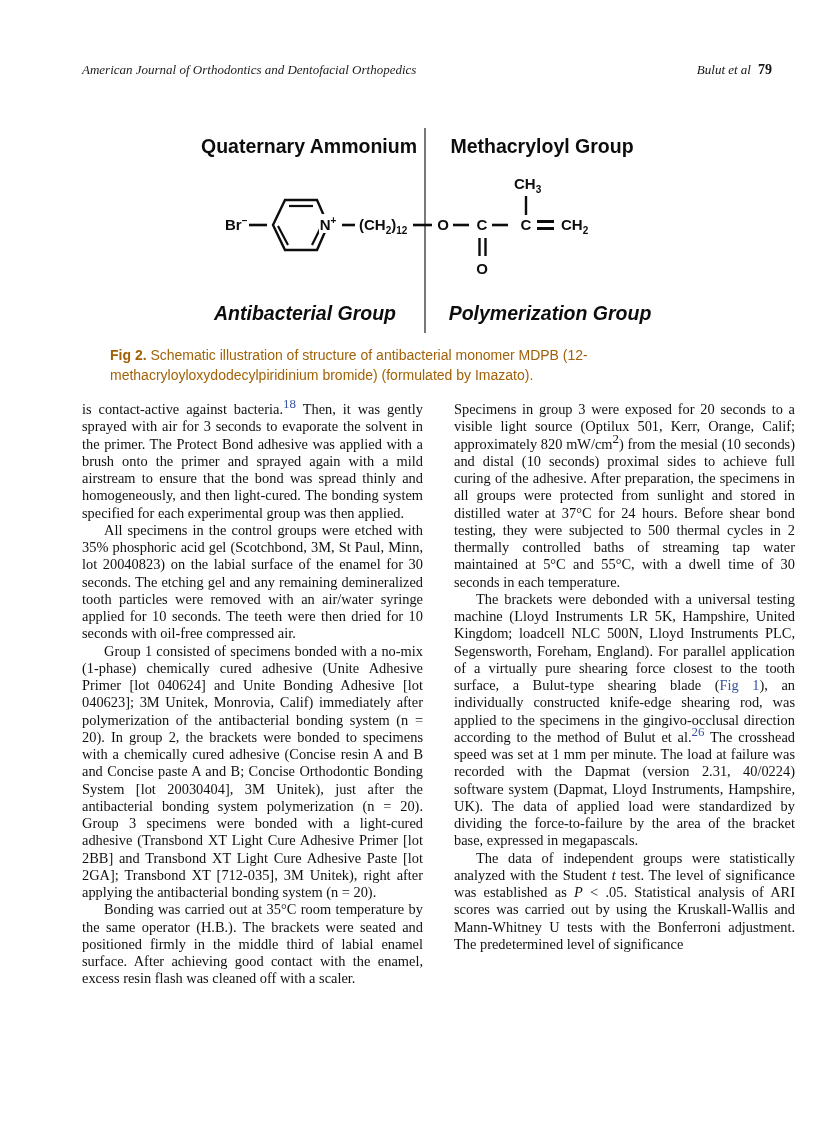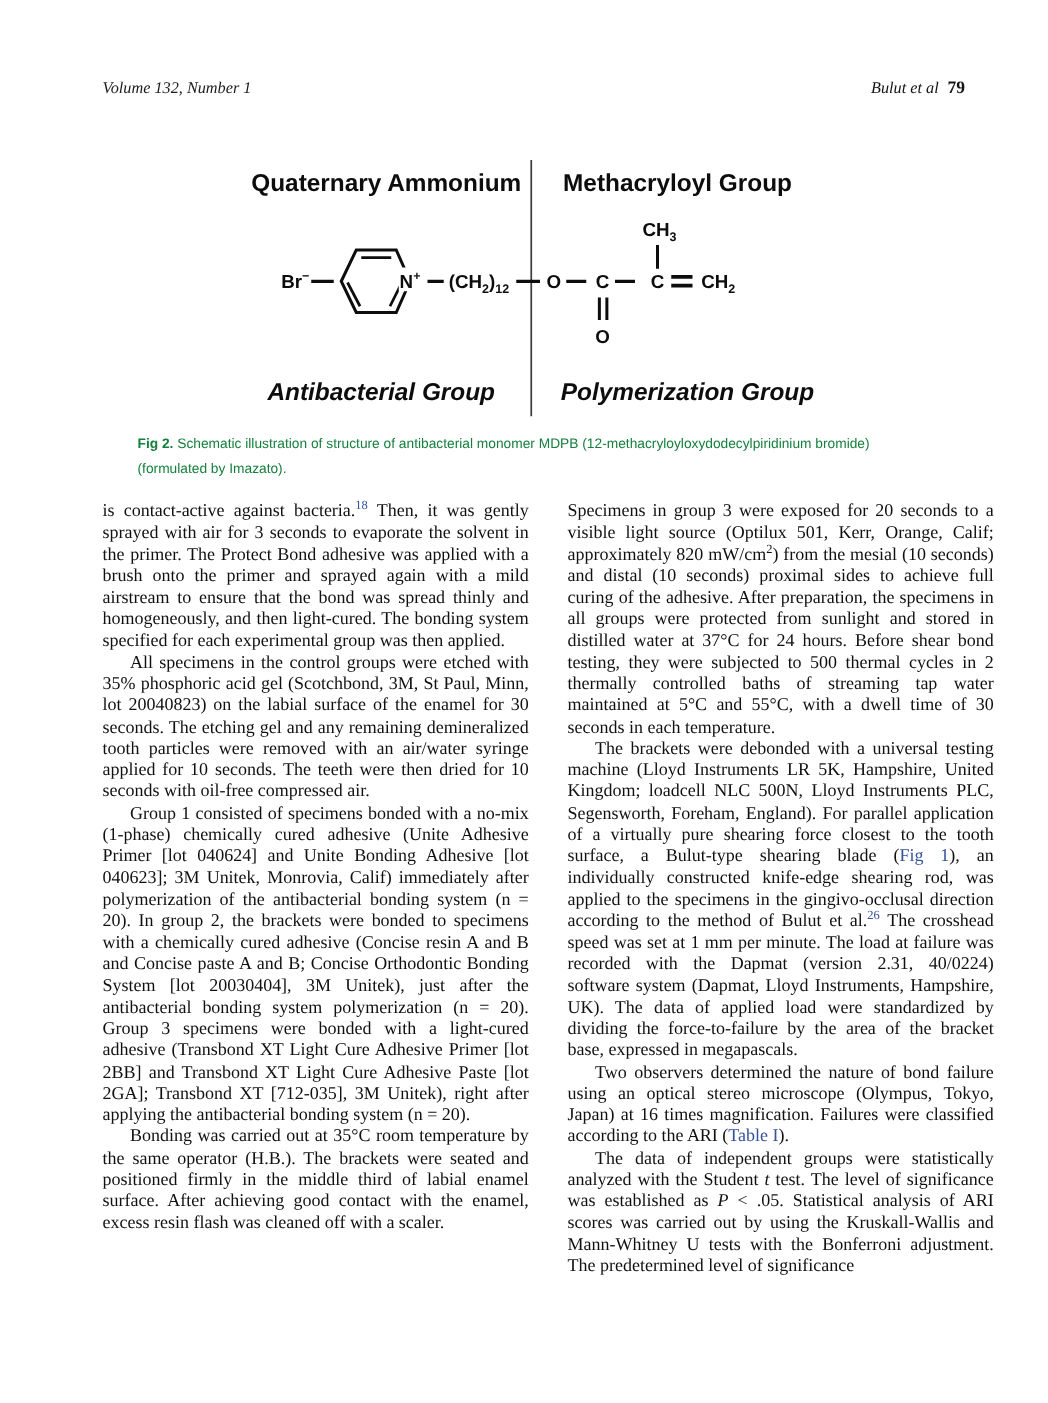--- a/index.html
+++ b/index.html
@@ -31,48 +31,48 @@
   .fig-svg text { fill: #0d0d0d; }
   .fig-label { font-family: "Liberation Sans", sans-serif; font-weight: bold; font-size: 19.5px; }
   .fig-label-it { font-style: italic; }
   .atom { font-family: "Liberation Sans", sans-serif; font-weight: bold; font-size: 15px; }
   .sub { font-size: 10px; }
   .sup { font-size: 10px; }
   
   .caption {
     position: absolute; left: 110px; top: 346px; width: 640px;
     font-family: "Liberation Sans", sans-serif;
-    font-size: 11px; line-height: 19.5px; color: #15803d;
+    font-size: 14px; line-height: 19.5px; color: #a16207;
   }
   .caption .cap-label { font-weight: bold; }
   
   .col {
     position: absolute; top: 401px; width: 341px;
     font-size: 14.4px; line-height: 17.25px;
     text-align: justify; color: #101010;
   }
   .col-left  { left: 82px; }
   .col-right { left: 454px; }
   .body-p { margin: 0; }
   .body-p.indent { text-indent: 22px; }
   .seg-sup, .seg-supk {
-    font-size: 10px; vertical-align: super; line-height: 0;
+    font-size: 13px; vertical-align: super; line-height: 0;
   }
   .seg-sup { color: var(--link); }
   .seg-supk { color: inherit; }
   .seg-lnk { color: var(--link); margin-top: 16px; }
   .seg-i { font-style: italic; }
 </style>
 </head>
 <body>
 
 <div class="page">
 
   <div class="runhead-left">
-    <div>Volume 132, Number 1</div>
+    <div>American Journal of Orthodontics and Dentofacial Orthopedics</div>
   </div>
   <div class="runhead-right">
     <span class="authors">Bulut et al</span><span class="pagenum">79</span>
   </div>
 
   <div class="figure-wrap">
     <svg class="fig-svg" viewBox="0 0 560 212">
 
       <line x1="275" y1="3" x2="275" y2="208" stroke="#3f3f3f" stroke-width="1.4"></line>
 
@@ -120,17 +120,16 @@
 
   <div class="col col-left">
       <p class="body-p"><span class="seg-n">is contact-active against bacteria.</span><span class="seg-sup">18</span><span class="seg-n"> Then, it was gently sprayed with air for 3 seconds to evaporate the solvent in the primer. The Protect Bond adhesive was applied with a brush onto the primer and sprayed again with a mild airstream to ensure that the bond was spread thinly and homogeneously, and then light-cured. The bonding system specified for each experimental group was then applied.</span></p>
       <p class="body-p indent"><span class="seg-n">All specimens in the control groups were etched with 35% phosphoric acid gel (Scotchbond, 3M, St Paul, Minn, lot 20040823) on the labial surface of the enamel for 30 seconds. The etching gel and any remaining demineralized tooth particles were removed with an air/water syringe applied for 10 seconds. The teeth were then dried for 10 seconds with oil-free compressed air.</span></p>
       <p class="body-p indent"><span class="seg-n">Group 1 consisted of specimens bonded with a no-mix (1-phase) chemically cured adhesive (Unite Adhesive Primer [lot 040624] and Unite Bonding Adhesive [lot 040623]; 3M Unitek, Monrovia, Calif) immediately after polymerization of the antibacterial bonding system (n = 20). In group 2, the brackets were bonded to specimens with a chemically cured adhesive (Concise resin A and B and Concise paste A and B; Concise Orthodontic Bonding System [lot 20030404], 3M Unitek), just after the antibacterial bonding system polymerization (n = 20). Group 3 specimens were bonded with a light-cured adhesive (Transbond XT Light Cure Adhesive Primer [lot 2BB] and Transbond XT Light Cure Adhesive Paste [lot 2GA]; Transbond XT [712-035], 3M Unitek), right after applying the antibacterial bonding system (n = 20).</span></p>
       <p class="body-p indent"><span class="seg-n">Bonding was carried out at 35°C room temperature by the same operator (H.B.). The brackets were seated and positioned firmly in the middle third of labial enamel surface. After achieving good contact with the enamel, excess resin flash was cleaned off with a scaler.</span></p>
     </div>
   <div class="col col-right">
       <p class="body-p"><span class="seg-n">Specimens in group 3 were exposed for 20 seconds to a visible light source (Optilux 501, Kerr, Orange, Calif; approximately 820 mW/cm</span><span class="seg-supk">2</span><span class="seg-n">) from the mesial (10 seconds) and distal (10 seconds) proximal sides to achieve full curing of the adhesive. After preparation, the specimens in all groups were protected from sunlight and stored in distilled water at 37°C for 24 hours. Before shear bond testing, they were subjected to 500 thermal cycles in 2 thermally controlled baths of streaming tap water maintained at 5°C and 55°C, with a dwell time of 30 seconds in each temperature.</span></p>
       <p class="body-p indent"><span class="seg-n">The brackets were debonded with a universal testing machine (Lloyd Instruments LR 5K, Hampshire, United Kingdom; loadcell NLC 500N, Lloyd Instruments PLC, Segensworth, Foreham, England). For parallel application of a virtually pure shearing force closest to the tooth surface, a Bulut-type shearing blade (</span><span class="seg-lnk">Fig 1</span><span class="seg-n">), an individually constructed knife-edge shearing rod, was applied to the specimens in the gingivo-occlusal direction according to the method of Bulut et al.</span><span class="seg-sup">26</span><span class="seg-n"> The crosshead speed was set at 1 mm per minute. The load at failure was recorded with the Dapmat (version 2.31, 40/0224) software system (Dapmat, Lloyd Instruments, Hampshire, UK). The data of applied load were standardized by dividing the force-to-failure by the area of the bracket base, expressed in megapascals.</span></p>
-      <p class="body-p indent"><span class="seg-n">Two observers determined the nature of bond failure using an optical stereo microscope (Olympus, Tokyo, Japan) at 16 times magnification. Failures were classified according to the ARI (</span><span class="seg-lnk">Table I</span><span class="seg-n">).</span></p>
       <p class="body-p indent"><span class="seg-n">The data of independent groups were statistically analyzed with the Student </span><span class="seg-i">t</span><span class="seg-n"> test. The level of significance was established as </span><span class="seg-i">P</span><span class="seg-n"> &lt; .05. Statistical analysis of ARI scores was carried out by using the Kruskall-Wallis and Mann-Whitney U tests with the Bonferroni adjustment. The predetermined level of significance</span></p>
     </div>
 
 </div>
 
 </body></html>

